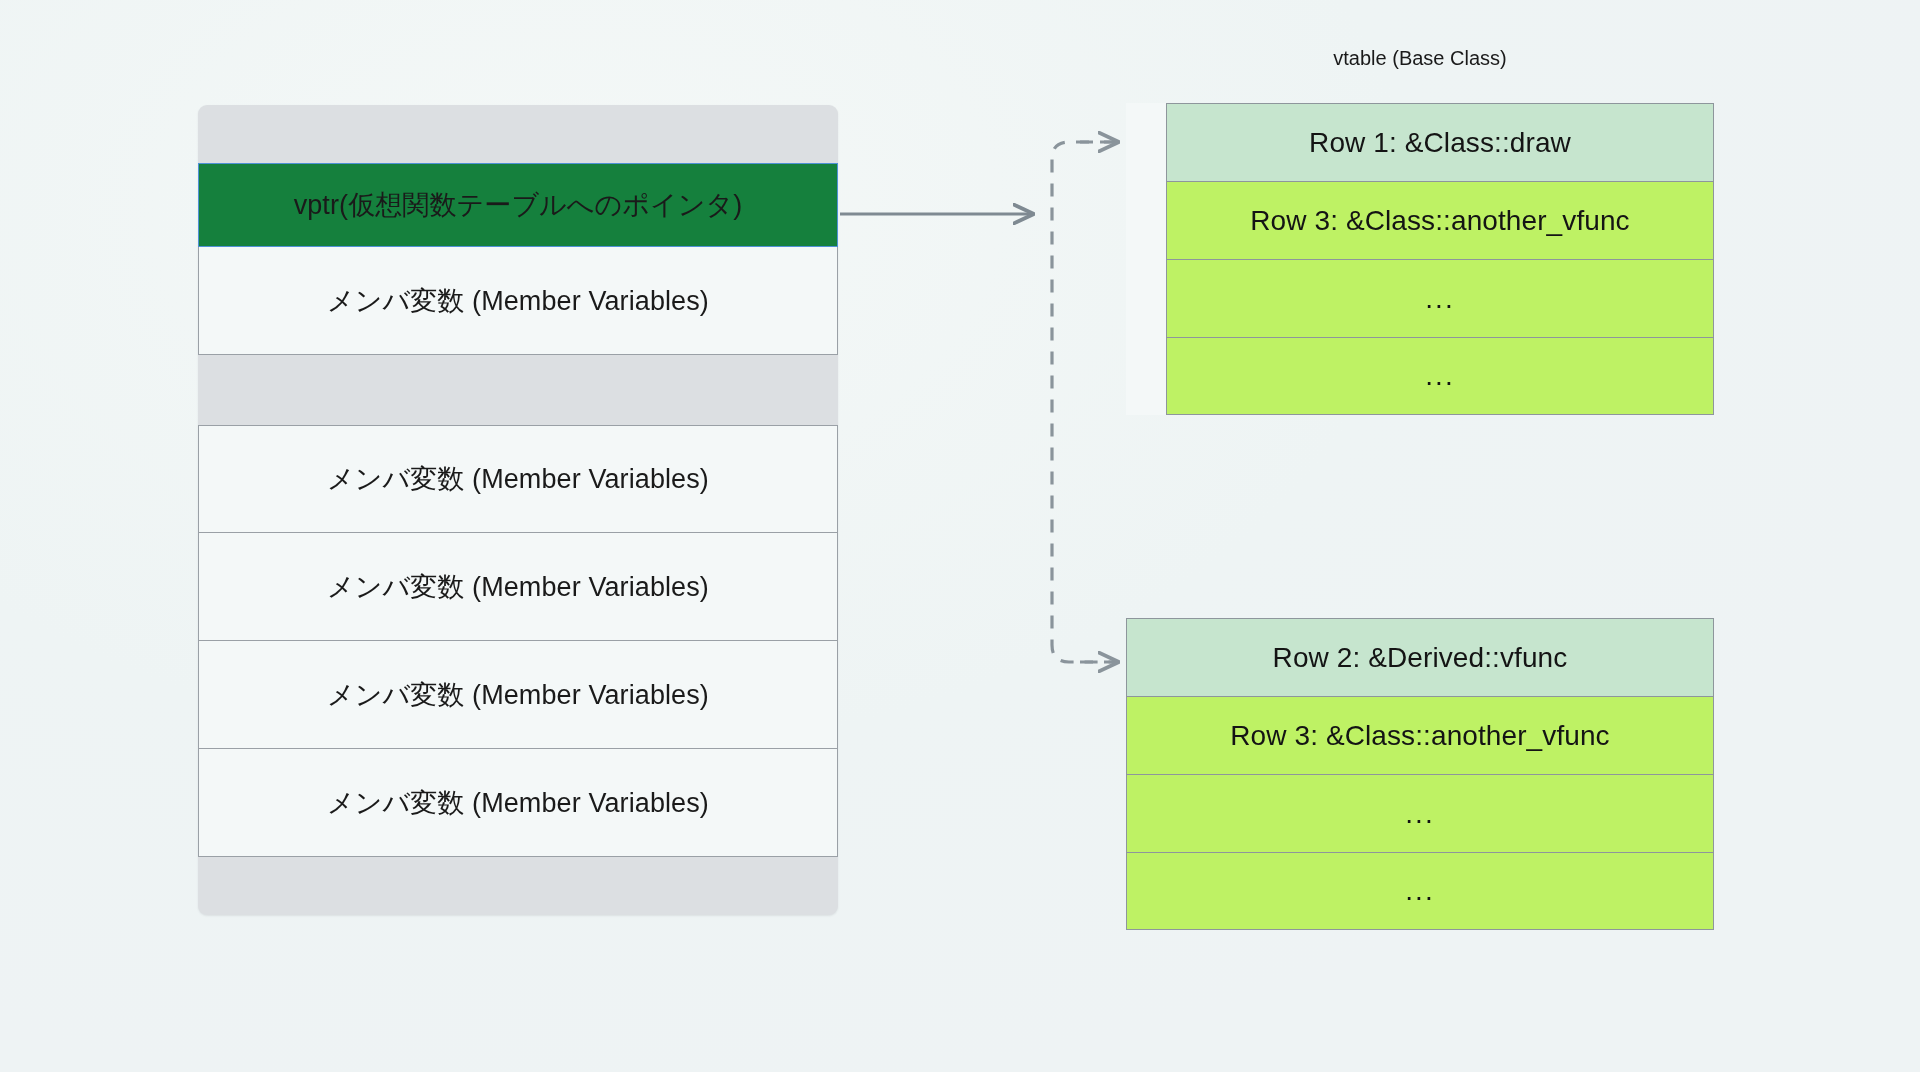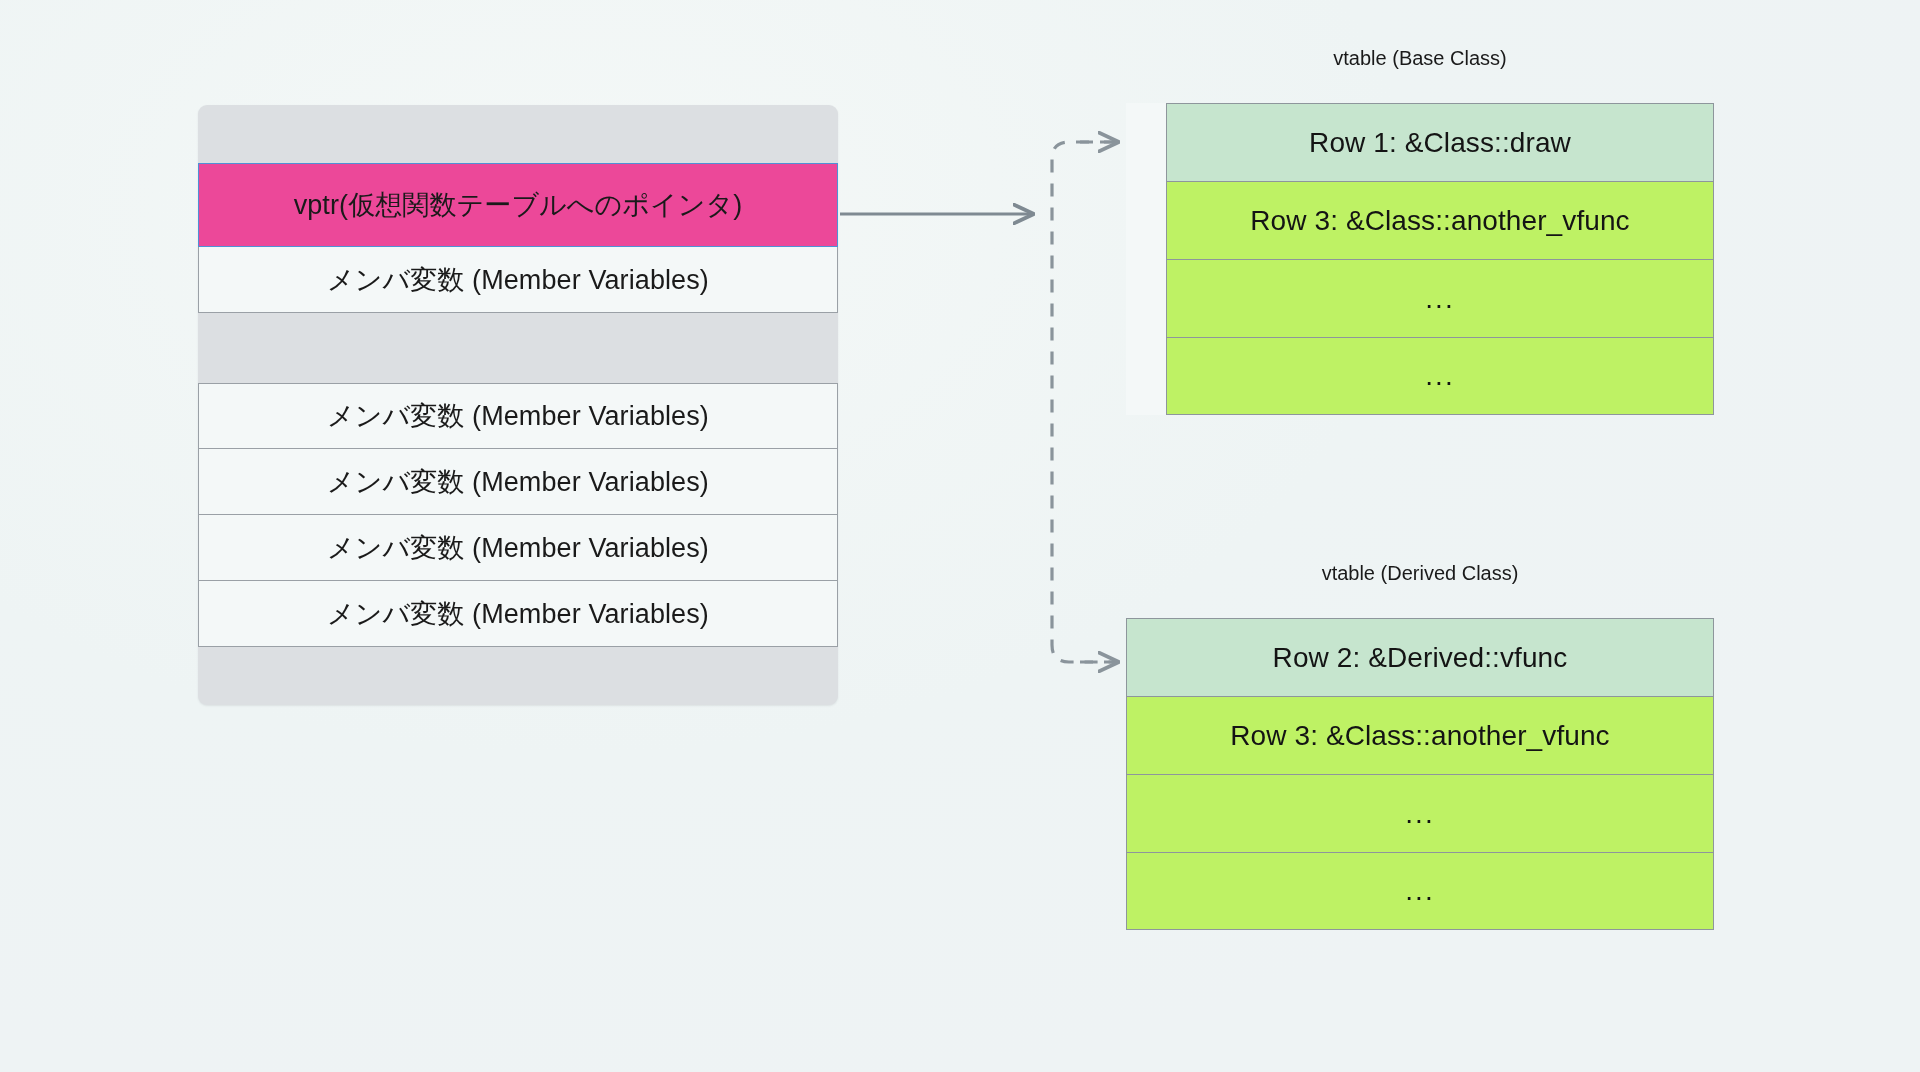--- a/index.html
+++ b/index.html
@@ -48,36 +48,36 @@
   }
   .obj-pad {
     height: 58px;
   }
   .obj-pad-mid {
     height: 70px;
   }
   .obj-row {
     box-sizing: border-box;
     width: 100%;
-    height: 66px;
+    height: 108px;
     display: flex;
     align-items: center;
     justify-content: center;
     font-size: 27px;
     color: #1a1a1a;
     letter-spacing: 0.1px;
     background: #f4f8f8;
     border: 1px solid #9aa0a6;
     border-top: none;
   }
   .obj-row.first-of-group {
     border-top: 1px solid #9aa0a6;
   }
   .obj-row.vptr {
-    background: #ec4899;
+    background: #15803d;
     border: 1.5px solid #4f91d6;
     height: 84px;
     font-size: 27px;
   }
 
   
   .vtable-title {
     position: absolute;
     font-size: 20px;
     color: #1a1a1a;
@@ -192,21 +192,20 @@
       <span>Row 3: &amp;Class::another_vfunc</span>
     </div>
     <div class="vt-row dots">
       <span>...</span>
     </div>
     <div class="vt-row dots">
       <span>...</span>
     </div>
   </div>
 
-  <div class="vtable-title" id="vtable-derived-title">vtable (Derived Class)</div>
 
   <div class="vtable" id="vtable-derived">
     <div class="vt-row hl">
       <span>Row 2: &amp;Derived::vfunc</span>
     </div>
     <div class="vt-row">
       <span>Row 3: &amp;Class::another_vfunc</span>
     </div>
     <div class="vt-row dots">
       <span>...</span>

